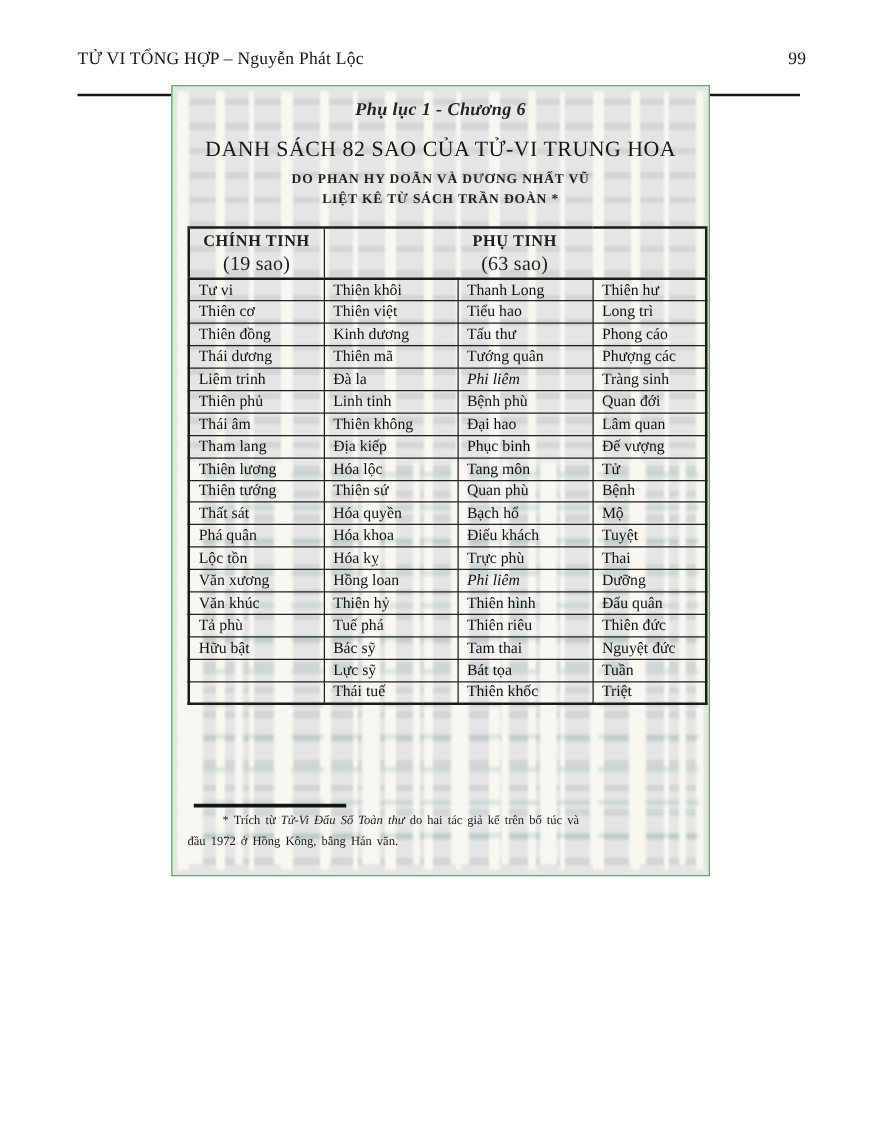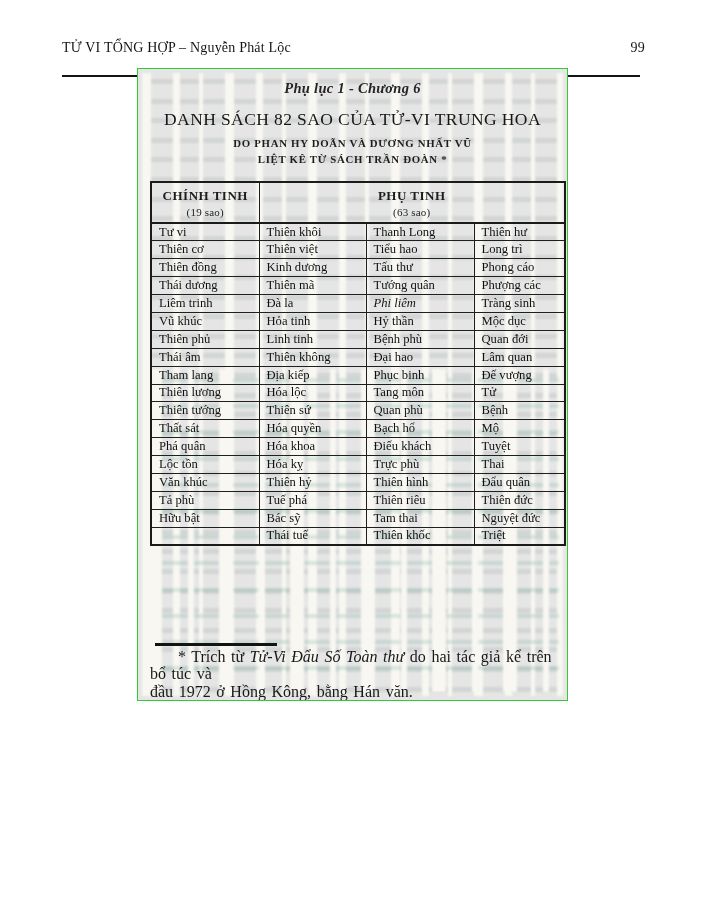--- a/index.html
+++ b/index.html
@@ -42,32 +42,32 @@
   .byline { position:absolute; left:0; right:0; text-align:center; font-weight:bold;
     font-size:10.8px; letter-spacing:.7px; color:#1e1e1e; }
   .byline-1 { top:68px; } .byline-2 { top:84px; }
 
   
   table.star-table { position:absolute; left:12px; top:112px; width:414px;
     border-collapse:collapse; table-layout:fixed; background:transparent; }
   .star-table th, .star-table td { border:1px solid #1f1f1f; overflow:hidden; white-space:nowrap; }
   .star-table th { height:41px; font-size:13px; font-weight:600; letter-spacing:.5px;
     text-align:center; vertical-align:middle; border-bottom:2px solid #1b1b1b; border-top:2px solid #1b1b1b; }
-  .star-table th .sub { font-size:11px; font-weight:normal; letter-spacing:.2px; margin-top:2px; }
+  .star-table th .sub { font-size:16px; font-weight:normal; letter-spacing:.2px; margin-top:2px; }
   .star-table td { height:17.9px; font-size:12.6px; color:#101010;
     padding:0 3px 0 7px; vertical-align:middle; }
   .star-table td.italic { font-style:italic; }
   .star-table { border:2px solid #1b1b1b; }
   .star-table col.c1 { width:108px; } .star-table col.c2 { width:107px; }
   .star-table col.c3 { width:108px; } .star-table col.c4 { width:91px; }
 
   
   .footnote-rule { position:absolute; left:17px; top:574px; width:122px; height:2.5px; background:#131313; }
   .footnote { position:absolute; left:12px; top:579px; width:406px;
-    font-size:16px; line-height:17.4px; color:#181818; word-spacing:1.6px; }
+    font-size:10px; line-height:17.4px; color:#181818; word-spacing:1.6px; }
   .footnote .line1 { text-indent:28px; }
   .footnote .it { font-style:italic; }
 </style>
 </head>
 <body>
 
 <div class="page">
 
   <div class="running-header">
     <span>TỬ VI TỔNG HỢP – Nguyễn Phát Lộc</span>
@@ -129,26 +129,20 @@
               <td>Tướng quân</td>
               <td>Phượng các</td>
             </tr>
             <tr>
               <td>Liêm trinh</td>
               <td>Đà la</td>
               <td class="italic">Phi liêm</td>
               <td>Tràng sinh</td>
             </tr>
             <tr>
-              <td>Vũ khúc</td>
-              <td>Hỏa tinh</td>
-              <td>Hỷ thần</td>
-              <td>Mộc dục</td>
-            </tr>
-            <tr>
               <td>Thiên phủ</td>
               <td>Linh tinh</td>
               <td>Bệnh phù</td>
               <td>Quan đới</td>
             </tr>
             <tr>
               <td>Thái âm</td>
               <td>Thiên không</td>
               <td>Đại hao</td>
               <td>Lâm quan</td>
@@ -183,36 +177,48 @@
               <td>Điếu khách</td>
               <td>Tuyệt</td>
             </tr>
             <tr>
               <td>Lộc tồn</td>
               <td>Hóa kỵ</td>
               <td>Trực phù</td>
               <td>Thai</td>
             </tr>
             <tr>
+              <td>Văn xương</td>
+              <td>Hồng loan</td>
+              <td class="italic">Phi liêm</td>
+              <td>Dưỡng</td>
+            </tr>
+            <tr>
               <td>Văn khúc</td>
               <td>Thiên hỷ</td>
               <td>Thiên hình</td>
               <td>Đẩu quân</td>
             </tr>
             <tr>
               <td>Tả phù</td>
               <td>Tuế phá</td>
               <td>Thiên riêu</td>
               <td>Thiên đức</td>
             </tr>
             <tr>
               <td>Hữu bật</td>
               <td>Bác sỹ</td>
               <td>Tam thai</td>
               <td>Nguyệt đức</td>
+            </tr>
+            <tr>
+              <td></td>
+              <td>Lực sỹ</td>
+              <td>Bát tọa</td>
+              <td>Tuần</td>
             </tr>
             <tr>
               <td></td>
               <td>Thái tuế</td>
               <td>Thiên khốc</td>
               <td>Triệt</td>
             </tr>
           </tbody>
       </table>
 

